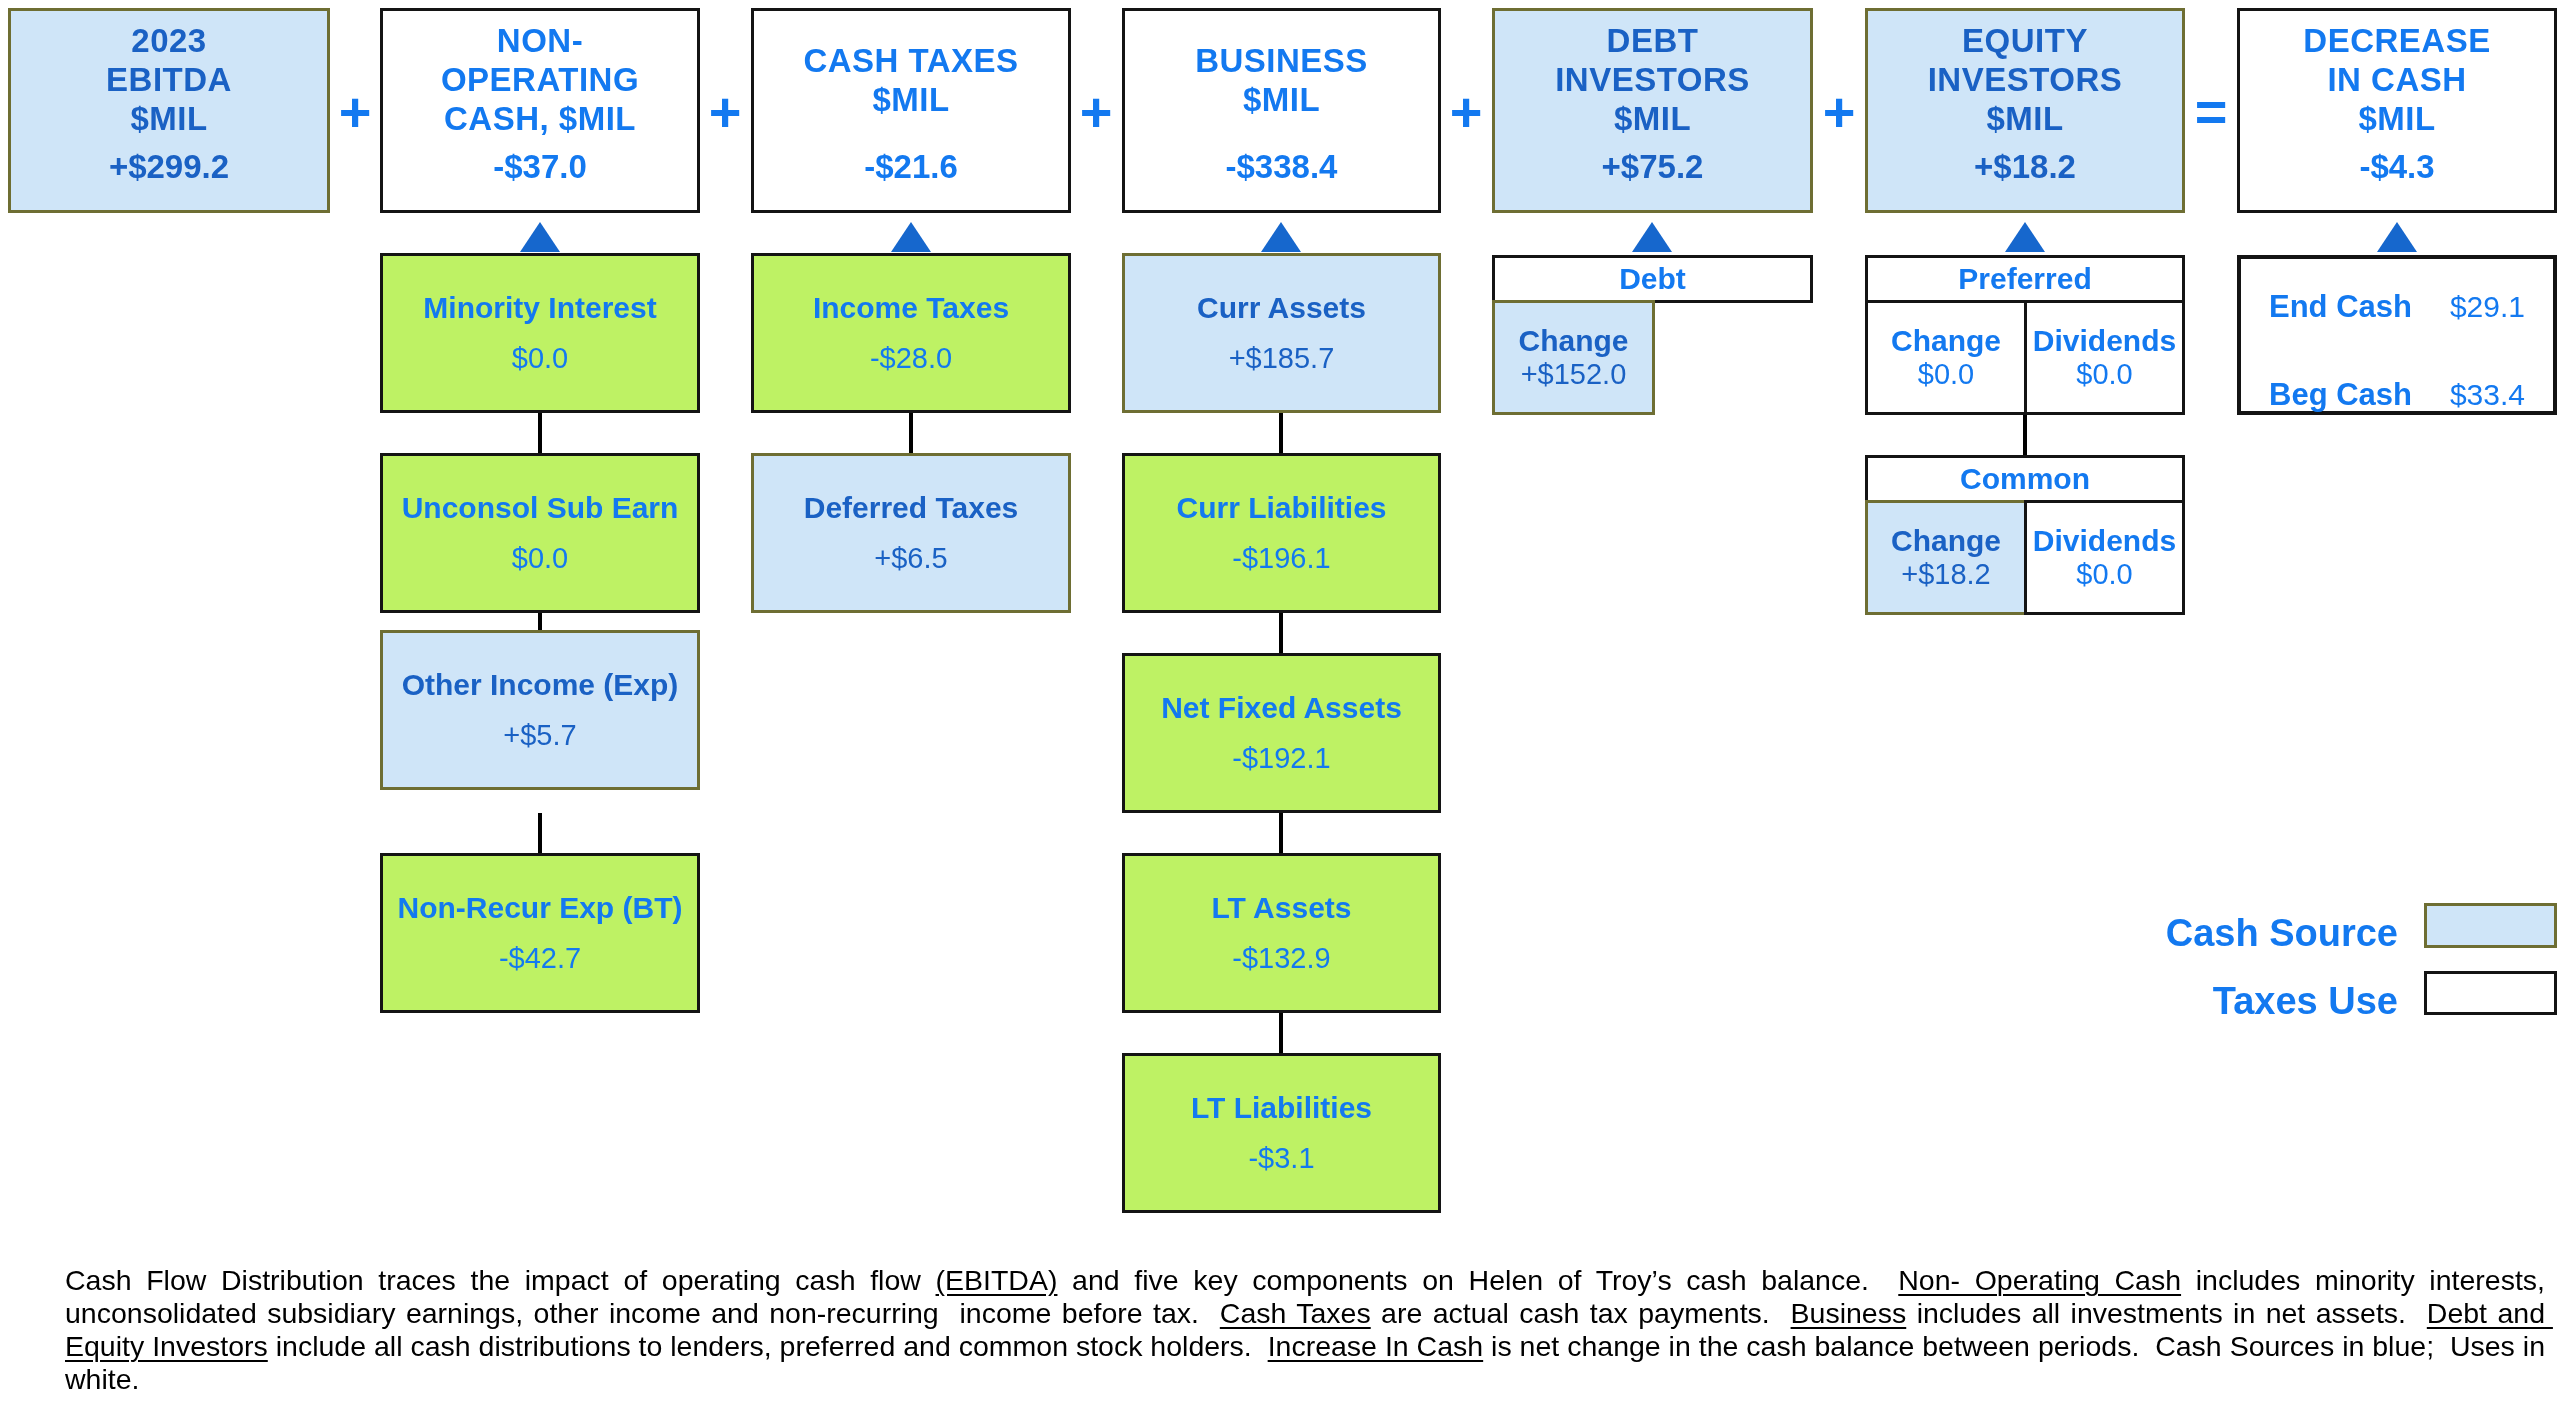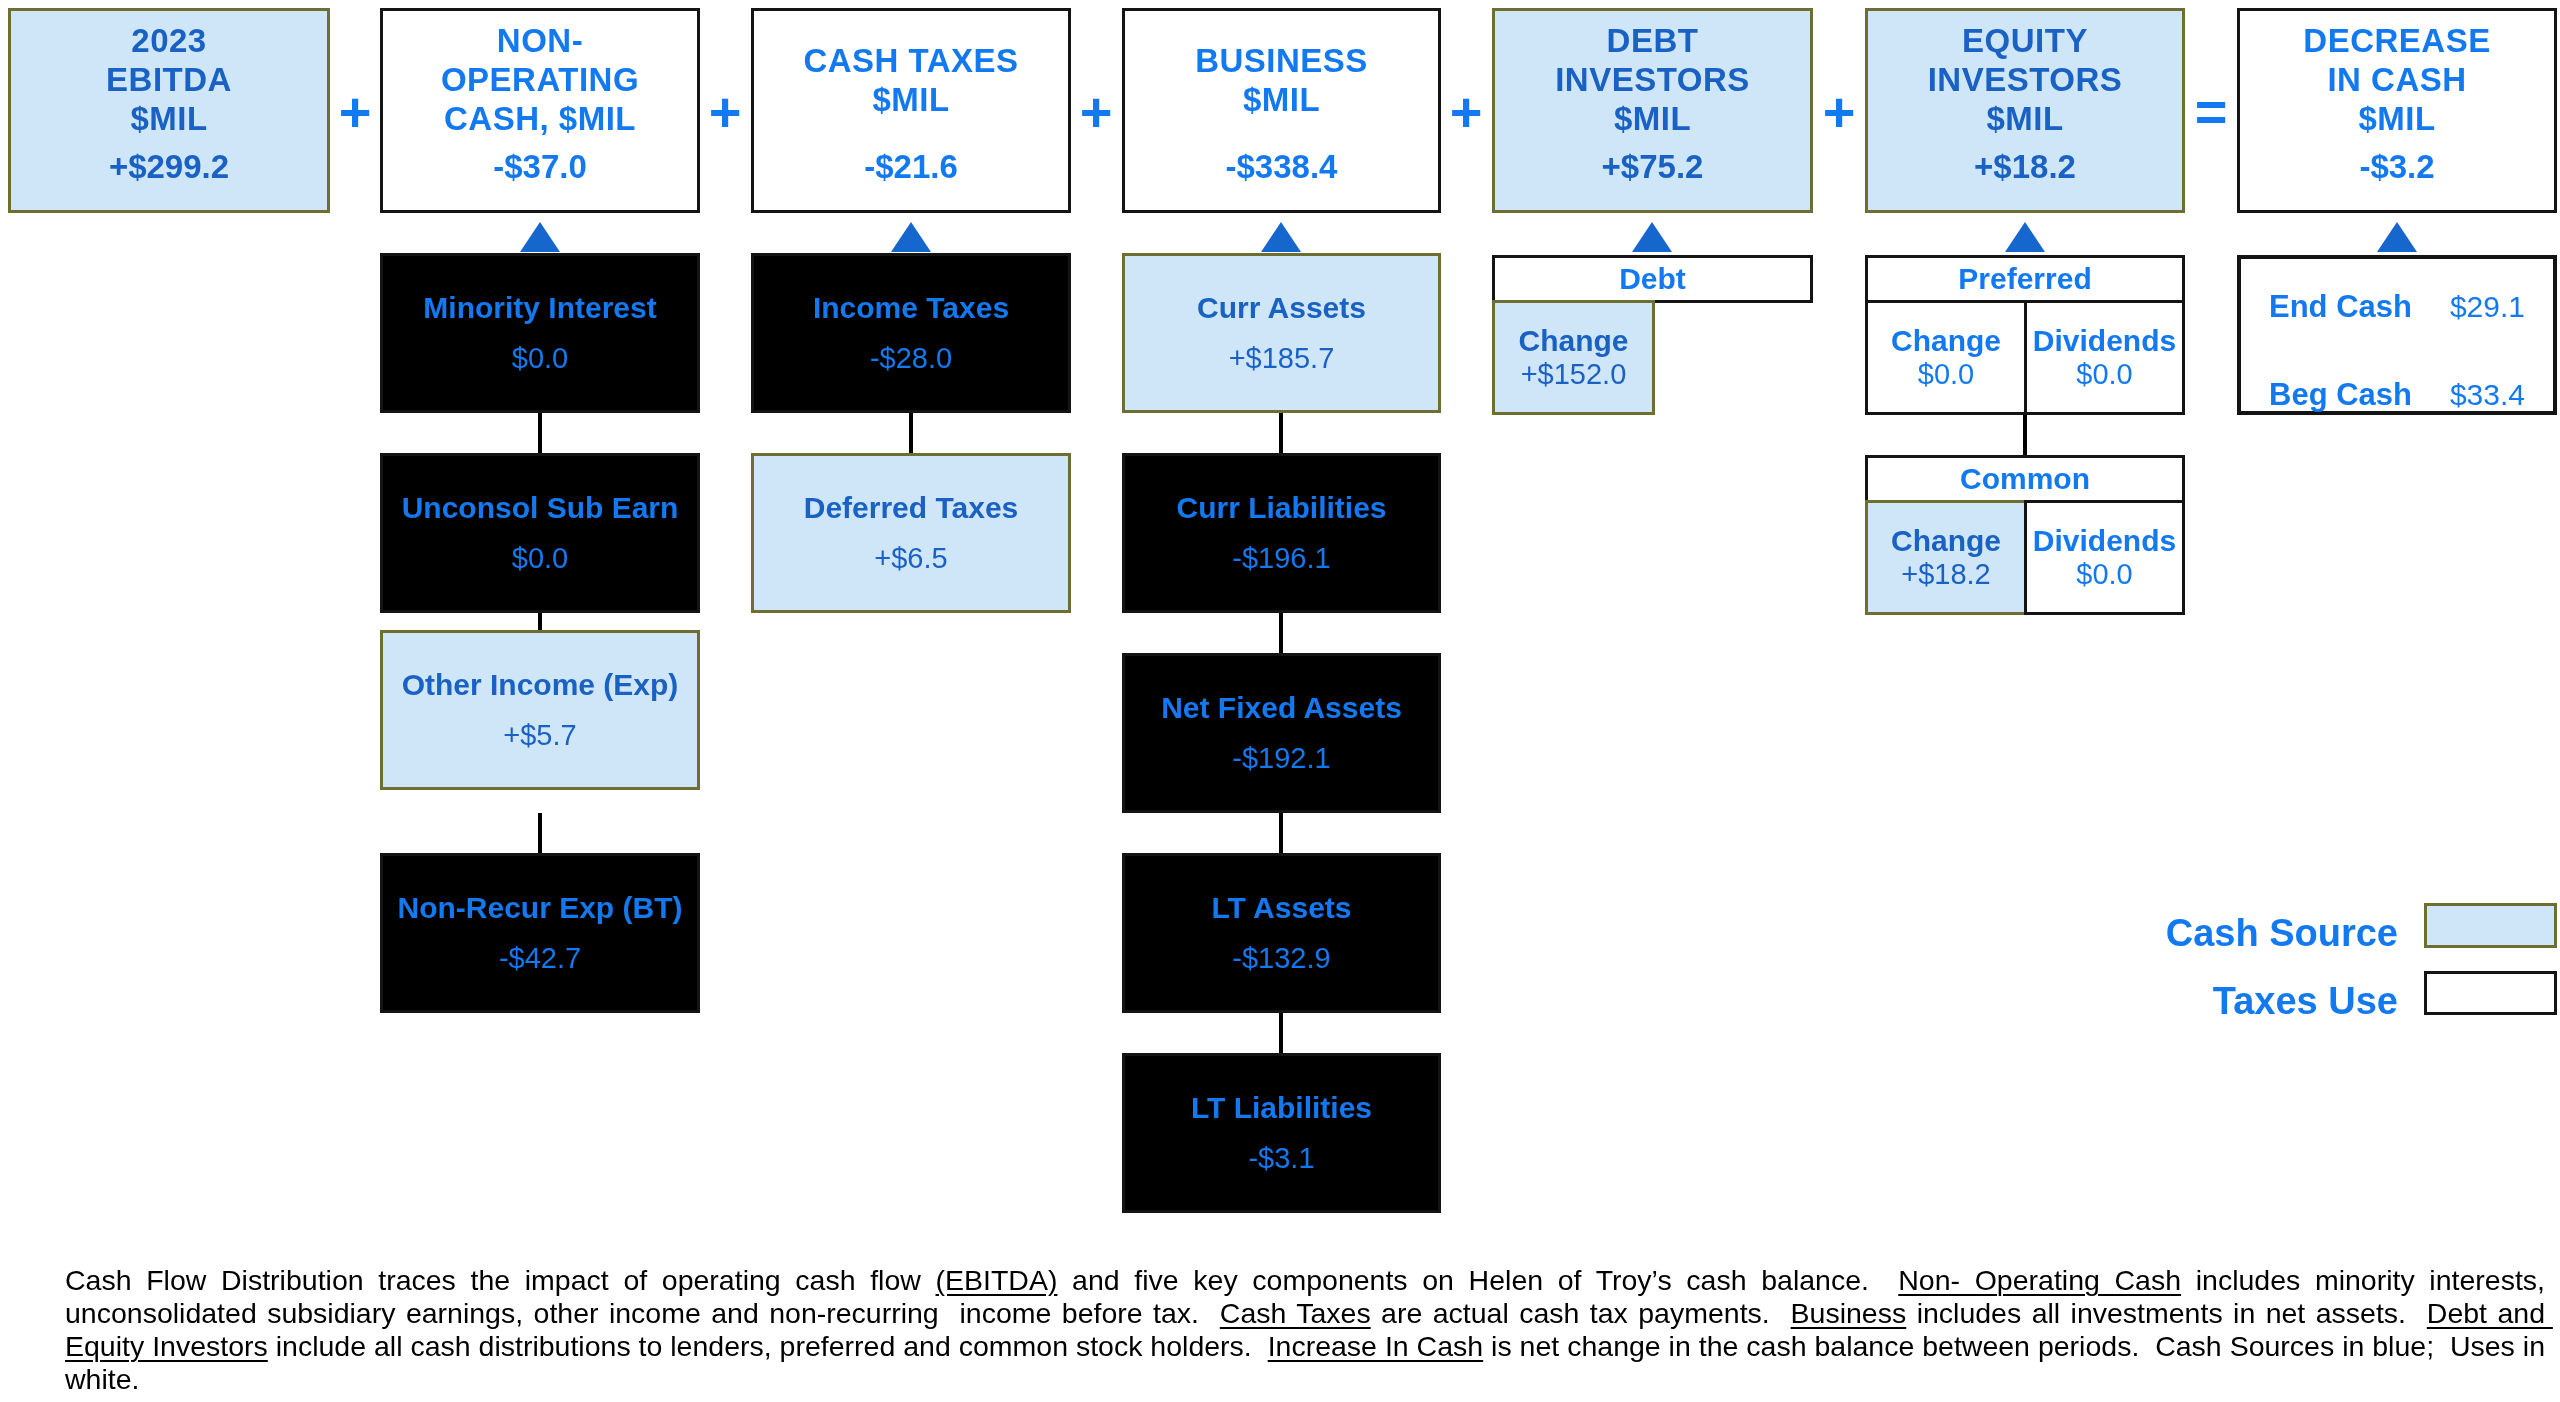--- a/index.html
+++ b/index.html
@@ -30,21 +30,21 @@
   
   .op{position:absolute;width:50px;text-align:center;font-weight:bold;
       font-size:56px;line-height:56px;color:var(--bright);}
 
   
   .tri{position:absolute;width:0;height:0;border-left:20px solid transparent;
        border-right:20px solid transparent;border-bottom:30px solid var(--tri);}
 
   
   .sbox{position:absolute;display:flex;flex-direction:column;align-items:center;
-        justify-content:center;gap:17px;background:#000000;border:3px solid var(--use-border);
+        justify-content:center;gap:17px;background:#bef264;border:3px solid var(--use-border);
         text-align:center;}
   .sbox.src{background:var(--src-fill);border-color:var(--src-border);}
   .slabel{font-weight:bold;font-size:30px;color:var(--bright);}
   .svalue{font-size:29px;color:var(--bright);}
   .sbox.src .slabel,.sbox.src .svalue{color:var(--dark);}
 
   
   .vline{position:absolute;width:4px;background:var(--line);}
 
   
@@ -126,21 +126,21 @@
 INVESTORS
 $MIL</div>
     <div class="tvalue">+$18.2</div>
   </div>
   <div class="op" style="left:2186px;top:84px">=</div>
 
   <div class="tbox" style="left:2237px;top:8px;width:320px;height:205px">
     <div class="ttitle">DECREASE
 IN CASH
 $MIL</div>
-    <div class="tvalue">-$3.2</div>
+    <div class="tvalue">-$4.3</div>
   </div>
 
   <div class="tri" style="left:520px;top:222px"></div>
   <div class="tri" style="left:891px;top:222px"></div>
   <div class="tri" style="left:1261px;top:222px"></div>
   <div class="tri" style="left:1632px;top:222px"></div>
   <div class="tri" style="left:2005px;top:222px"></div>
   <div class="tri" style="left:2377px;top:222px"></div>
 
   <div class="sbox" style="left:380px;top:253px;width:320px;height:160px">

